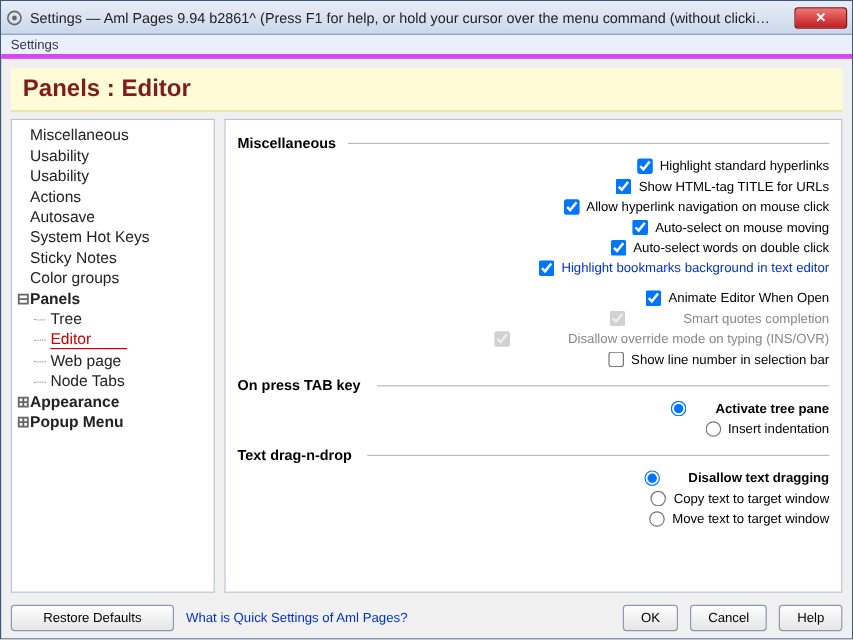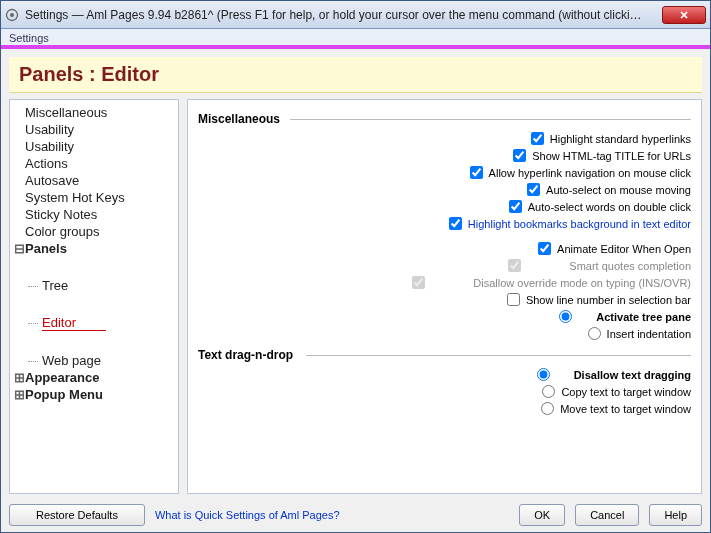--- a/index.html
+++ b/index.html
@@ -94,21 +94,21 @@
     cursor: pointer;
     position: relative;
   }
   .tree-node .exp {
     display: inline-block;
     width: 11px;
     text-align: center;
     color: #666;
   }
   .tree-node.bold { font-weight: bold; }
-  .tree-child { padding-left: 28px; position: relative; margin-top: 20px; }
+  .tree-child { padding-left: 28px; position: relative; }
   .tree-child::before {
     content: "";
     position: absolute;
     left: 14px;
     top: 9px;
     width: 10px;
     border-top: 1px dotted #999;
   }
   .tree-child.selected {
     color: #c00;
@@ -203,20 +203,21 @@
           <div class="tree-node"><span class="exp"></span><span>Usability</span></div>
           <div class="tree-node"><span class="exp"></span><span>Actions</span></div>
           <div class="tree-node"><span class="exp"></span><span>Autosave</span></div>
           <div class="tree-node"><span class="exp"></span><span>System Hot Keys</span></div>
           <div class="tree-node"><span class="exp"></span><span>Sticky Notes</span></div>
           <div class="tree-node"><span class="exp"></span><span>Color groups</span></div>
           <div class="tree-node bold"><span class="exp">⊟</span><span>Panels</span></div>
           <div class="tree-node tree-child"><span>Tree</span></div>
           <div class="tree-node tree-child selected"><span class="underline-red">Editor</span></div>
           <div class="tree-node tree-child"><span>Web page</span></div>
+          <div class="tree-node tree-child"><span>Node Tabs</span></div>
           <div class="tree-node bold"><span class="exp">⊞</span><span>Appearance</span></div>
           <div class="tree-node bold"><span class="exp">⊞</span><span>Popup Menu</span></div>
         </div>
       <div class="panel" id="panel">
           <div class="group-title" style="--tw: 92px;">Miscellaneous</div>
           <label class="opt">
             <input type="checkbox" checked="" style="">
             <span>Highlight standard hyperlinks</span>
           </label>
           <label class="opt">
@@ -249,20 +250,21 @@
             <span>Smart quotes completion</span>
           </label>
           <label class="opt disabled">
             <input type="checkbox" disabled="" checked="" style="">
             <span>Disallow override mode on typing (INS/OVR)</span>
           </label>
           <label class="opt">
             <input type="checkbox" style="">
             <span>Show line number in selection bar</span>
           </label>
+          <div class="group-title" style="--tw: 116px;">On press TAB key</div>
           <label class="opt boldsel">
             <input type="radio" name="tab" checked="" style="">
             <span>Activate tree pane</span>
           </label>
           <label class="opt">
             <input type="radio" name="tab" style="">
             <span>Insert indentation</span>
           </label>
           <div class="group-title" style="--tw: 108px;">Text drag-n-drop</div>
           <label class="opt boldsel">

